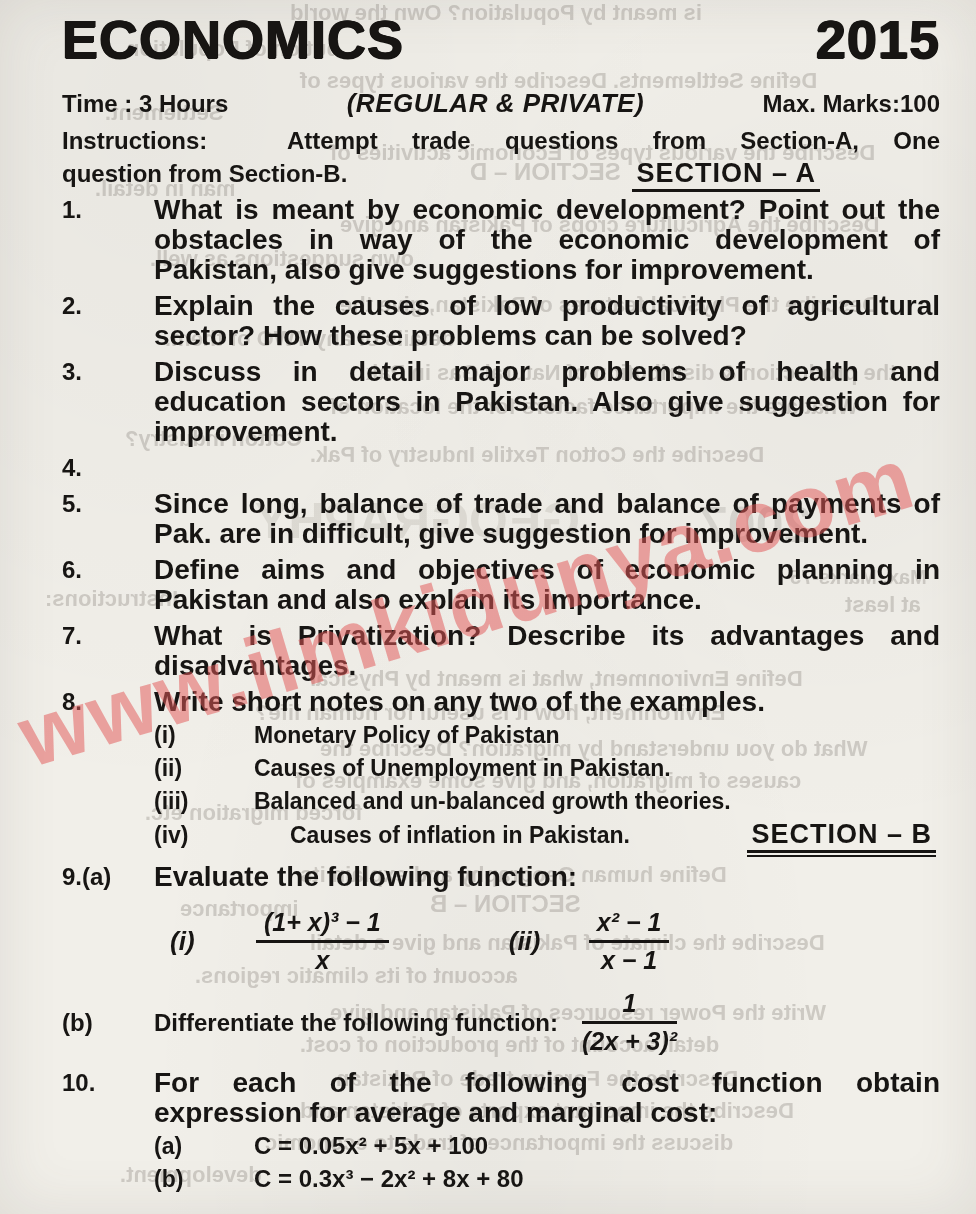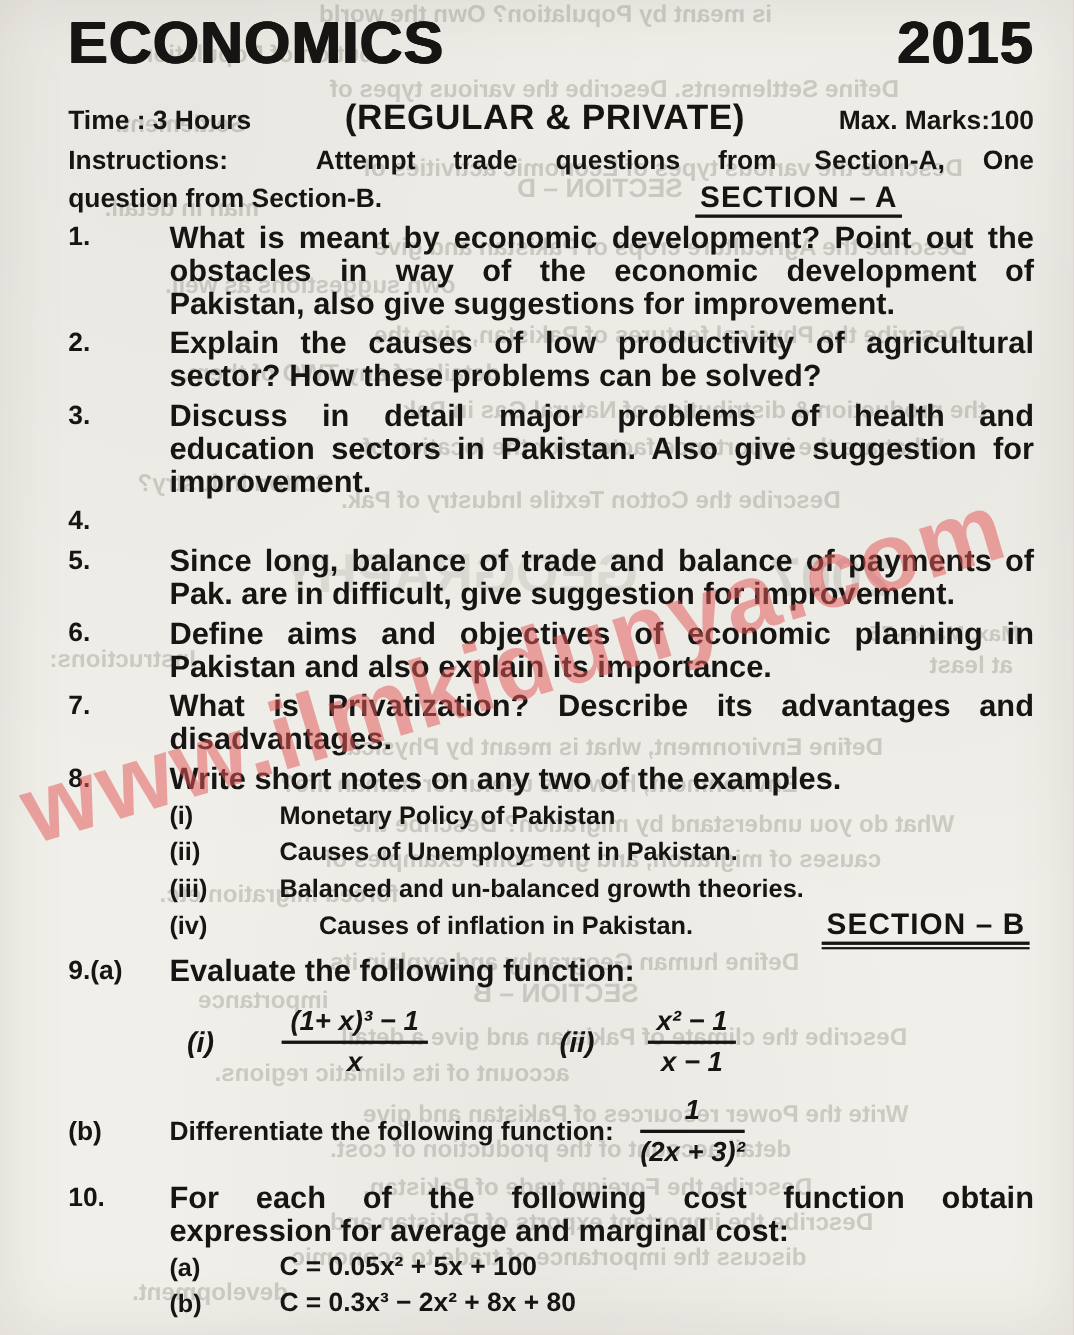--- a/index.html
+++ b/index.html
@@ -19,21 +19,21 @@
   }
   .content{position:relative;z-index:3;padding:10px 36px 0 62px;}
   
   .title-row{display:flex;justify-content:space-between;align-items:flex-start;height:64px;}
   .big{
     font-size:54px;font-weight:700;letter-spacing:1px;line-height:58px;
     text-shadow:0.8px 0 #171513,-0.8px 0 #171513,0 0.5px #171513;
   }
   .time-row{display:flex;justify-content:space-between;align-items:baseline;margin-top:14px;}
   .time-label,.marks-label{font-size:24px;font-weight:700;}
-  .mode-label{font-size:32px;font-weight:700;letter-spacing:0.5px;}
+  .mode-label{font-size:26px;font-weight:700;letter-spacing:0.5px;font-style:italic;}
   .instr-row{display:flex;align-items:baseline;margin-top:8px;}
   .instr-label{font-size:24px;font-weight:700;width:225px;flex:none;}
   .instr-text{font-size:24px;font-weight:700;flex:1;text-align:justify;text-align-last:justify;}
   .instr-row2{display:flex;align-items:baseline;margin-top:3px;}
   .instr-text2{font-size:24px;font-weight:700;}
   .sec-head{font-size:27px;font-weight:700;letter-spacing:1px;padding:0 4px 1px 4px;}
   .ul-single{border-bottom:3px solid #171513;}
   .ul-double{position:relative;border-bottom:3px solid #171513;}
   .ul-double::after{content:"";position:absolute;left:0;right:0;bottom:-7px;height:2px;background:#171513;}
   .sec-a-wrap{margin-left:auto;margin-right:120px;}

